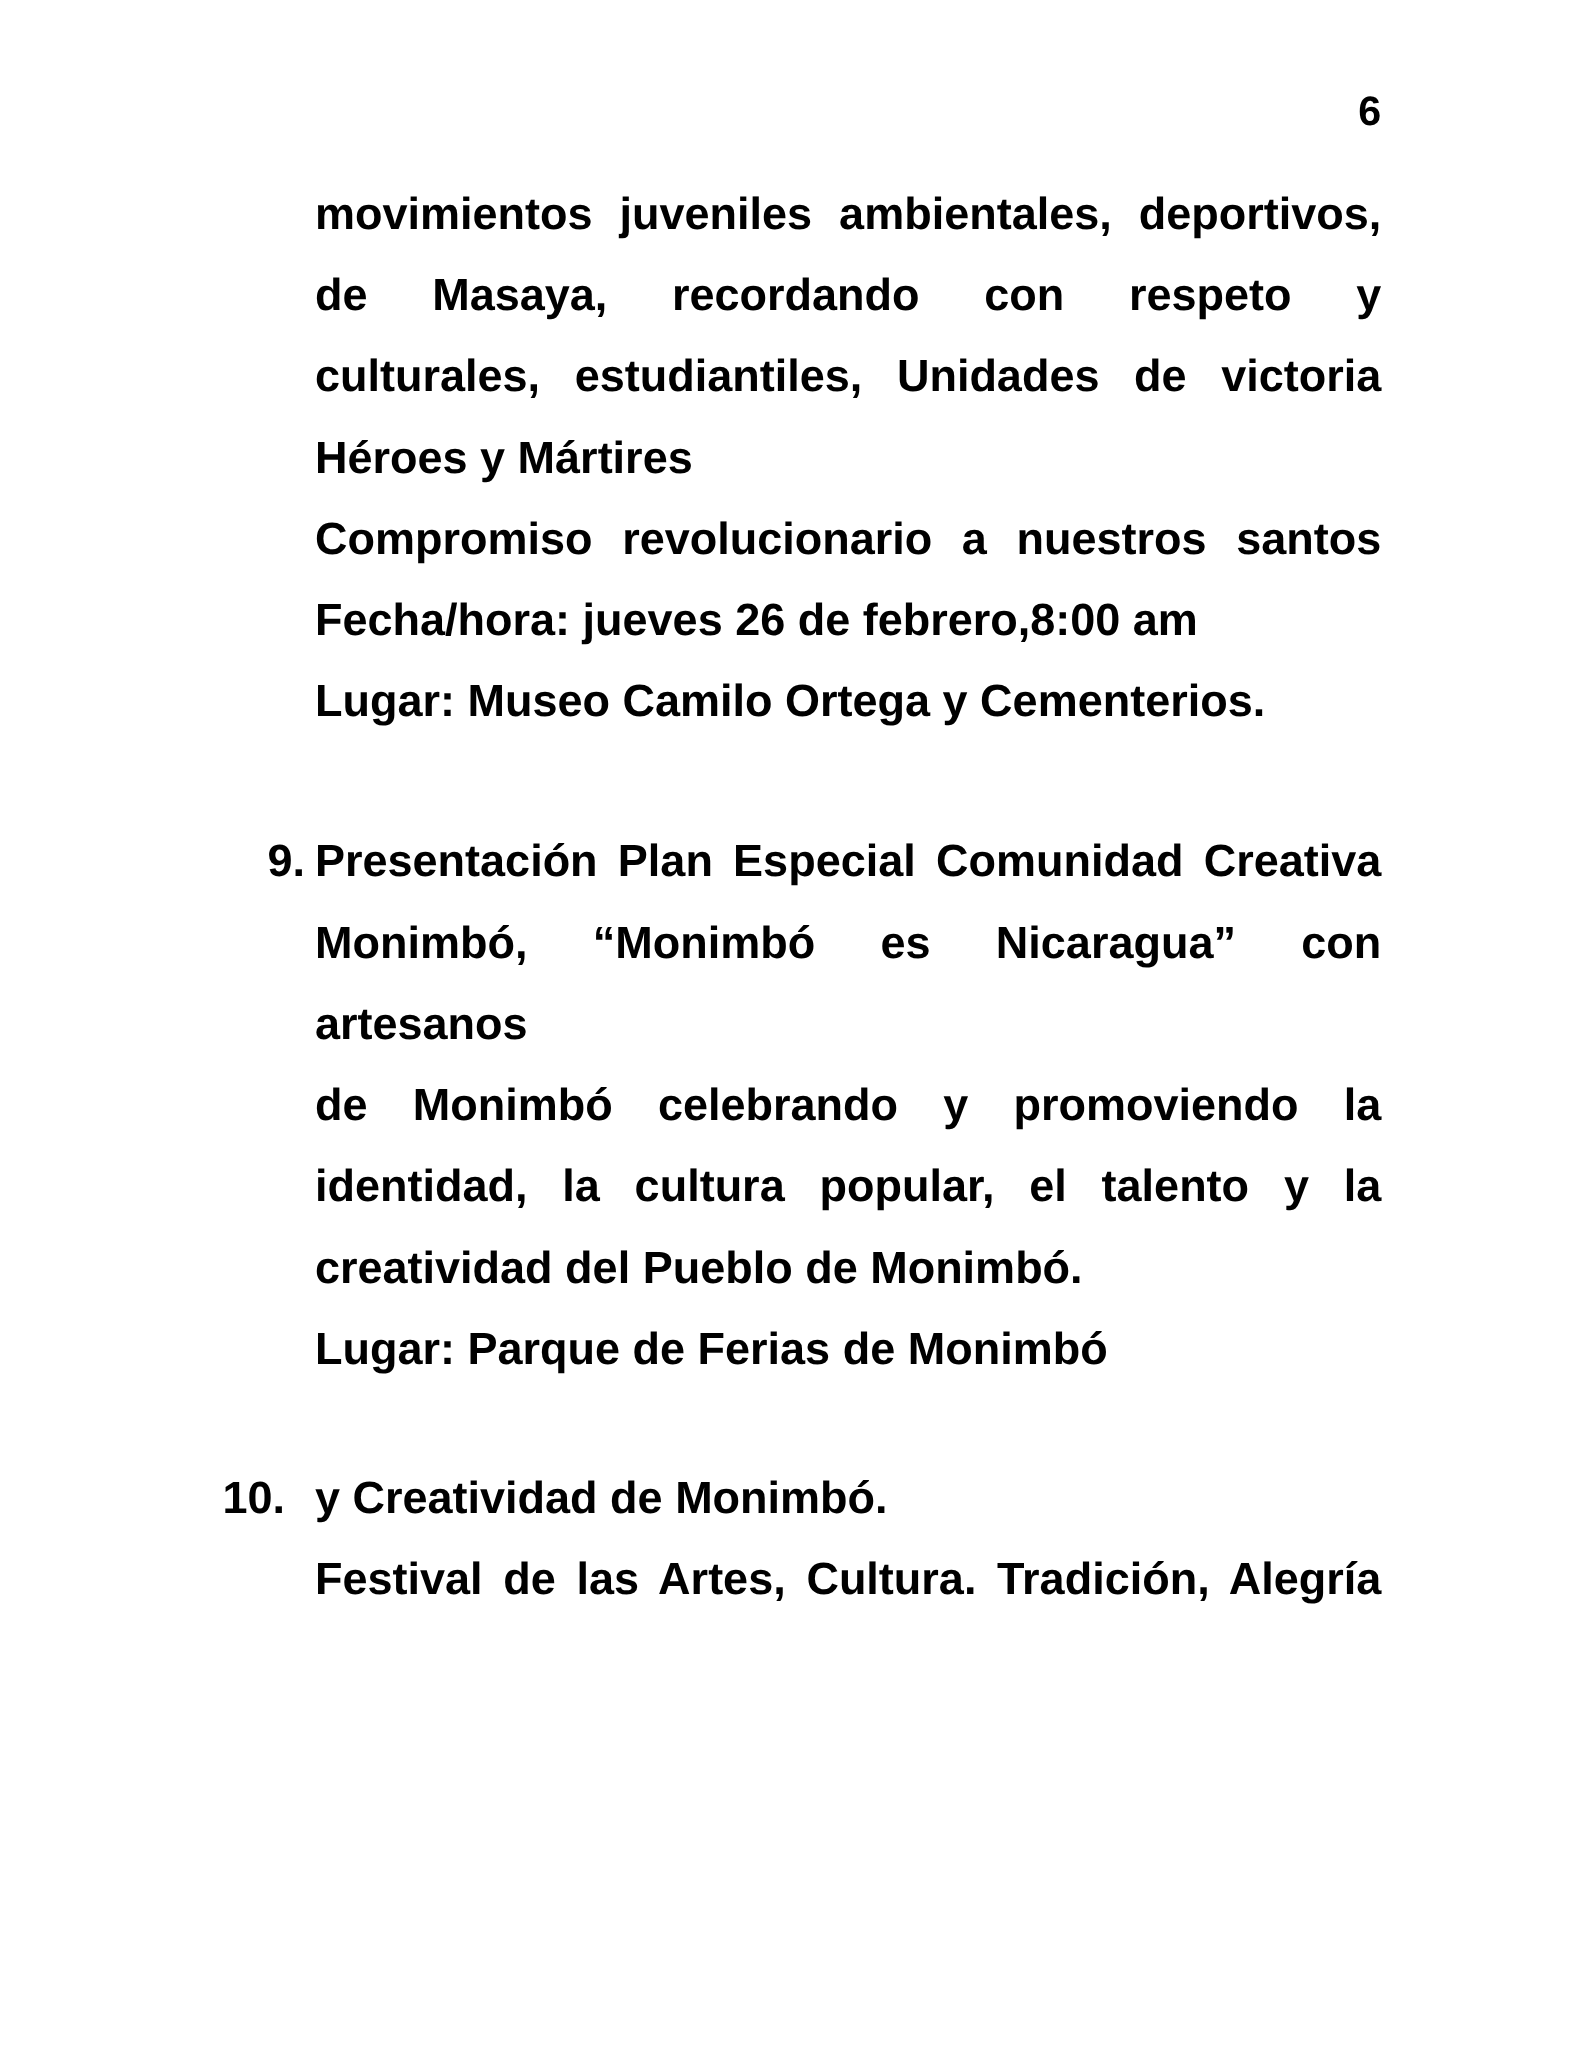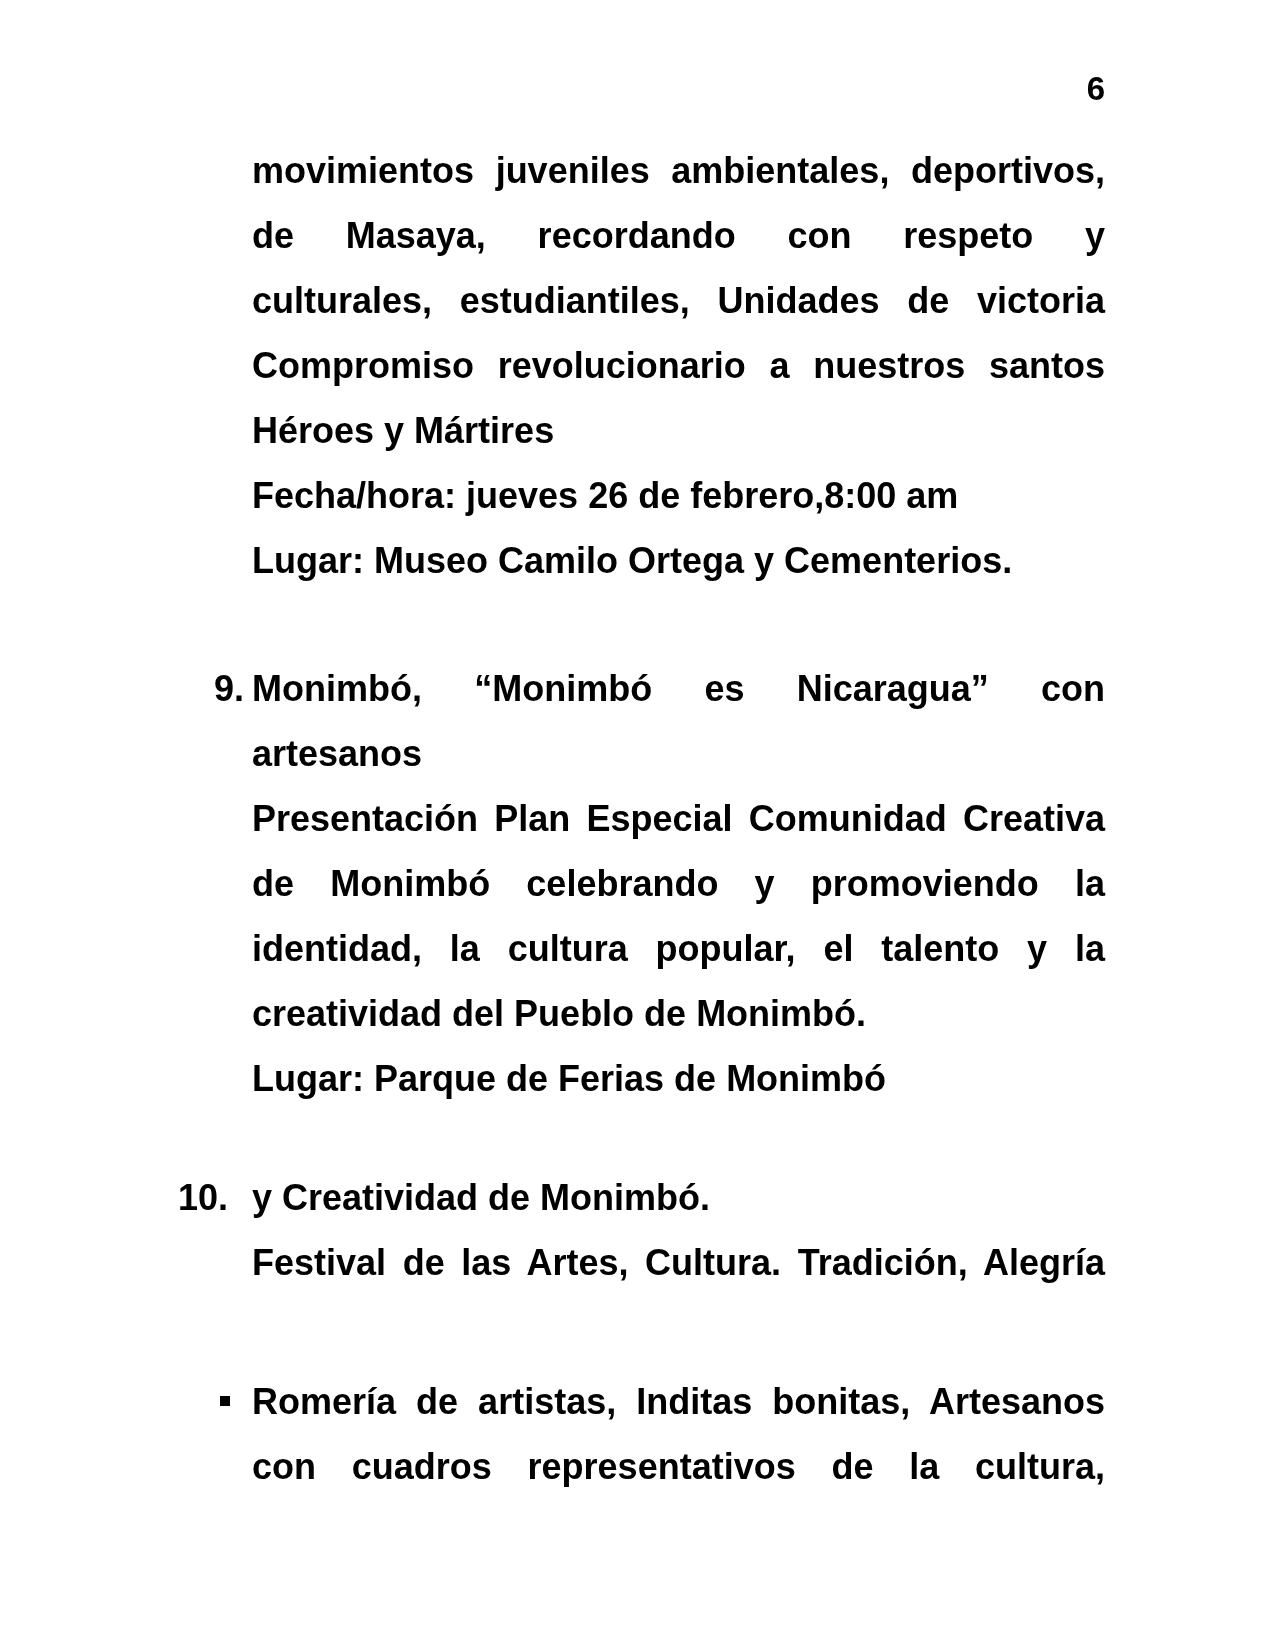--- a/index.html
+++ b/index.html
@@ -63,41 +63,36 @@
 <body>
 
 <div class="page">
 
   <div class="page-number">6</div>
 
   <div class="block b-item8">
     <div class="line j">movimientos juveniles ambientales, deportivos,</div>
     <div class="line j">de Masaya, recordando con respeto y</div>
     <div class="line j">culturales, estudiantiles, Unidades de victoria</div>
+    <div class="line">Héroes y Mártires</div>
     <div class="line j">Compromiso revolucionario a nuestros santos</div>
-    <div class="line">Héroes y Mártires</div>
     <div class="line">Fecha/hora: jueves 26 de febrero,8:00 am</div>
     <div class="line">Lugar: Museo Camilo Ortega y Cementerios.</div>
   </div>
 
   <div class="block b-item9">
     <span class="num num-9">9.</span>
+    <div class="line j">Presentación Plan Especial Comunidad Creativa</div>
     <div class="line j">Monimbó, “Monimbó es Nicaragua” con artesanos</div>
-    <div class="line j">Presentación Plan Especial Comunidad Creativa</div>
     <div class="line j">de Monimbó celebrando y promoviendo la</div>
     <div class="line j">identidad, la cultura popular, el talento y la</div>
     <div class="line">creatividad del Pueblo de Monimbó.</div>
     <div class="line">Lugar: Parque de Ferias de Monimbó</div>
   </div>
 
   <div class="block b-item10">
     <span class="num num-10">10.</span>
     <div class="line">y Creatividad de Monimbó.</div>
     <div class="line j">Festival de las Artes, Cultura. Tradición, Alegría</div>
   </div>
 
-  <div class="block b-bullet">
-    <span class="bullet-sq"></span>
-    <div class="line j">Romería de artistas, Inditas bonitas, Artesanos</div>
-    <div class="line j">con cuadros representativos de la cultura,</div>
-  </div>
 
 </div>
 
 </body></html>

